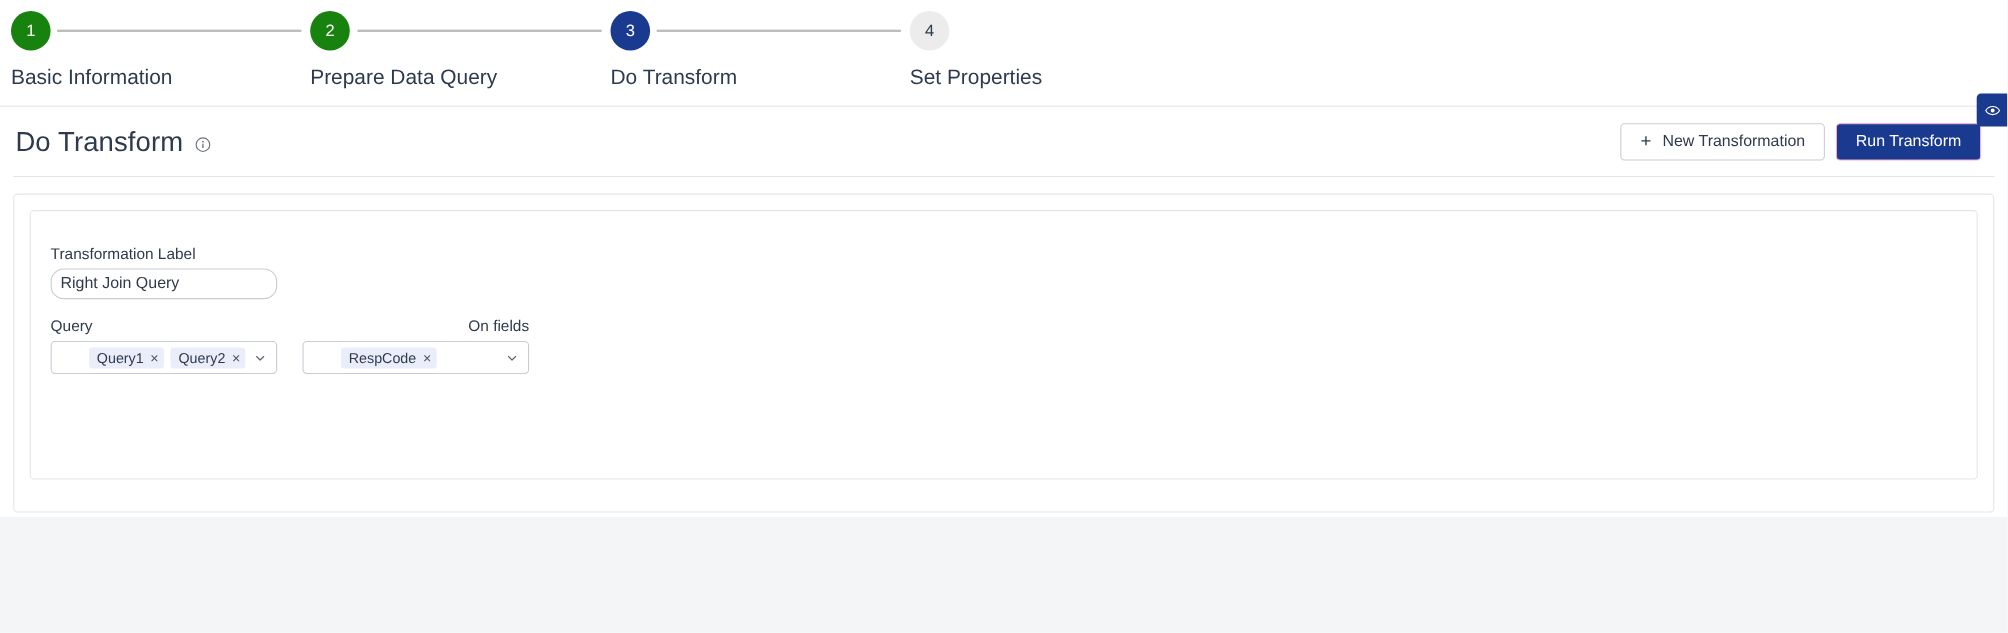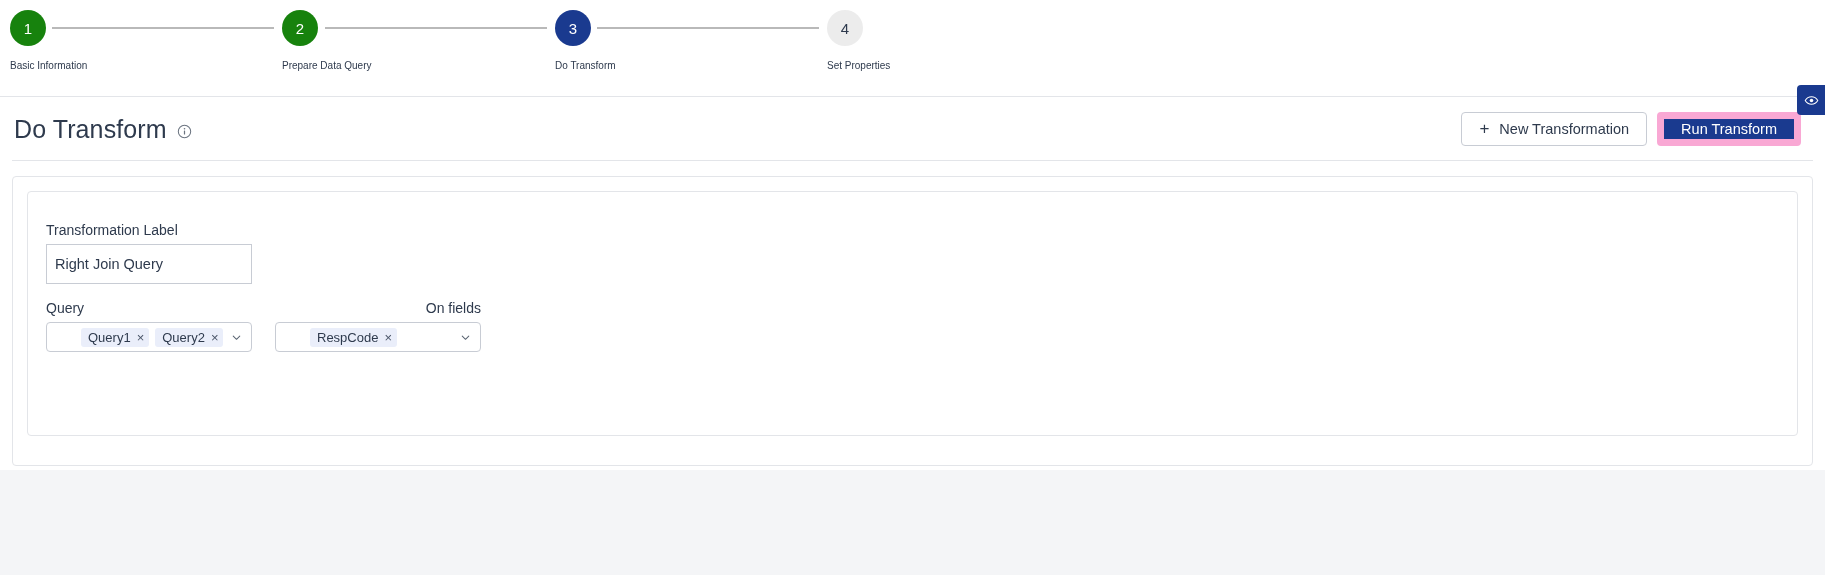--- a/index.html
+++ b/index.html
@@ -61,21 +61,21 @@
   .circle.todo   { background: #ececec; color: #2e3a4d; }
 
   .connector {
     position: absolute;
     height: 2px;
     background: #b9b9b9;
     top: 27px;
     z-index: 1;
   }
   .step-label {
-    font-size: 10px;
+    font-size: 19px;
     color: #2e3a4d;
     white-space: nowrap;
     margin-top: 4px;
   }
 
   .divider {
     position: absolute;
     left: 0; right: 0;
     height: 1px;
     background: #e3e5e9;
@@ -133,21 +133,21 @@
     gap: 10px;
   }
   .btn-plus {
     font-size: 17px;
     line-height: 1;
     color: #2e3a4d;
     margin-top: -1px;
   }
   .btn-primary {
     background: #1a3a8f;
-    border: 7px solid #f9a8d4;
+    border: 1px solid #f9a8d4;
     color: #ffffff;
     padding: 0 17px;
   }
 
   
   .content-area {
     position: absolute;
     left: 0; top: 162px;
     width: 1825px;
     height: 308px;
@@ -196,23 +196,23 @@
   
   .field-label {
     font-size: 14px;
     color: #2e3a4d;
     margin-bottom: 6px;
   }
   .form-block { margin-top: 14px; }
 
   .text-input {
     width: 206px;
-    height: 40px;
+    height: 28px;
     border: 1px solid #c8ccd4;
-    border-radius: 0;
+    border-radius: 12px;
     background: #ffffff;
     font-size: 14.5px;
     color: #2e3a4d;
     padding: 0 8px;
     font-family: "Liberation Sans", sans-serif;
     display: flex;
     align-items: center;
   }
 
   .fields-row {

